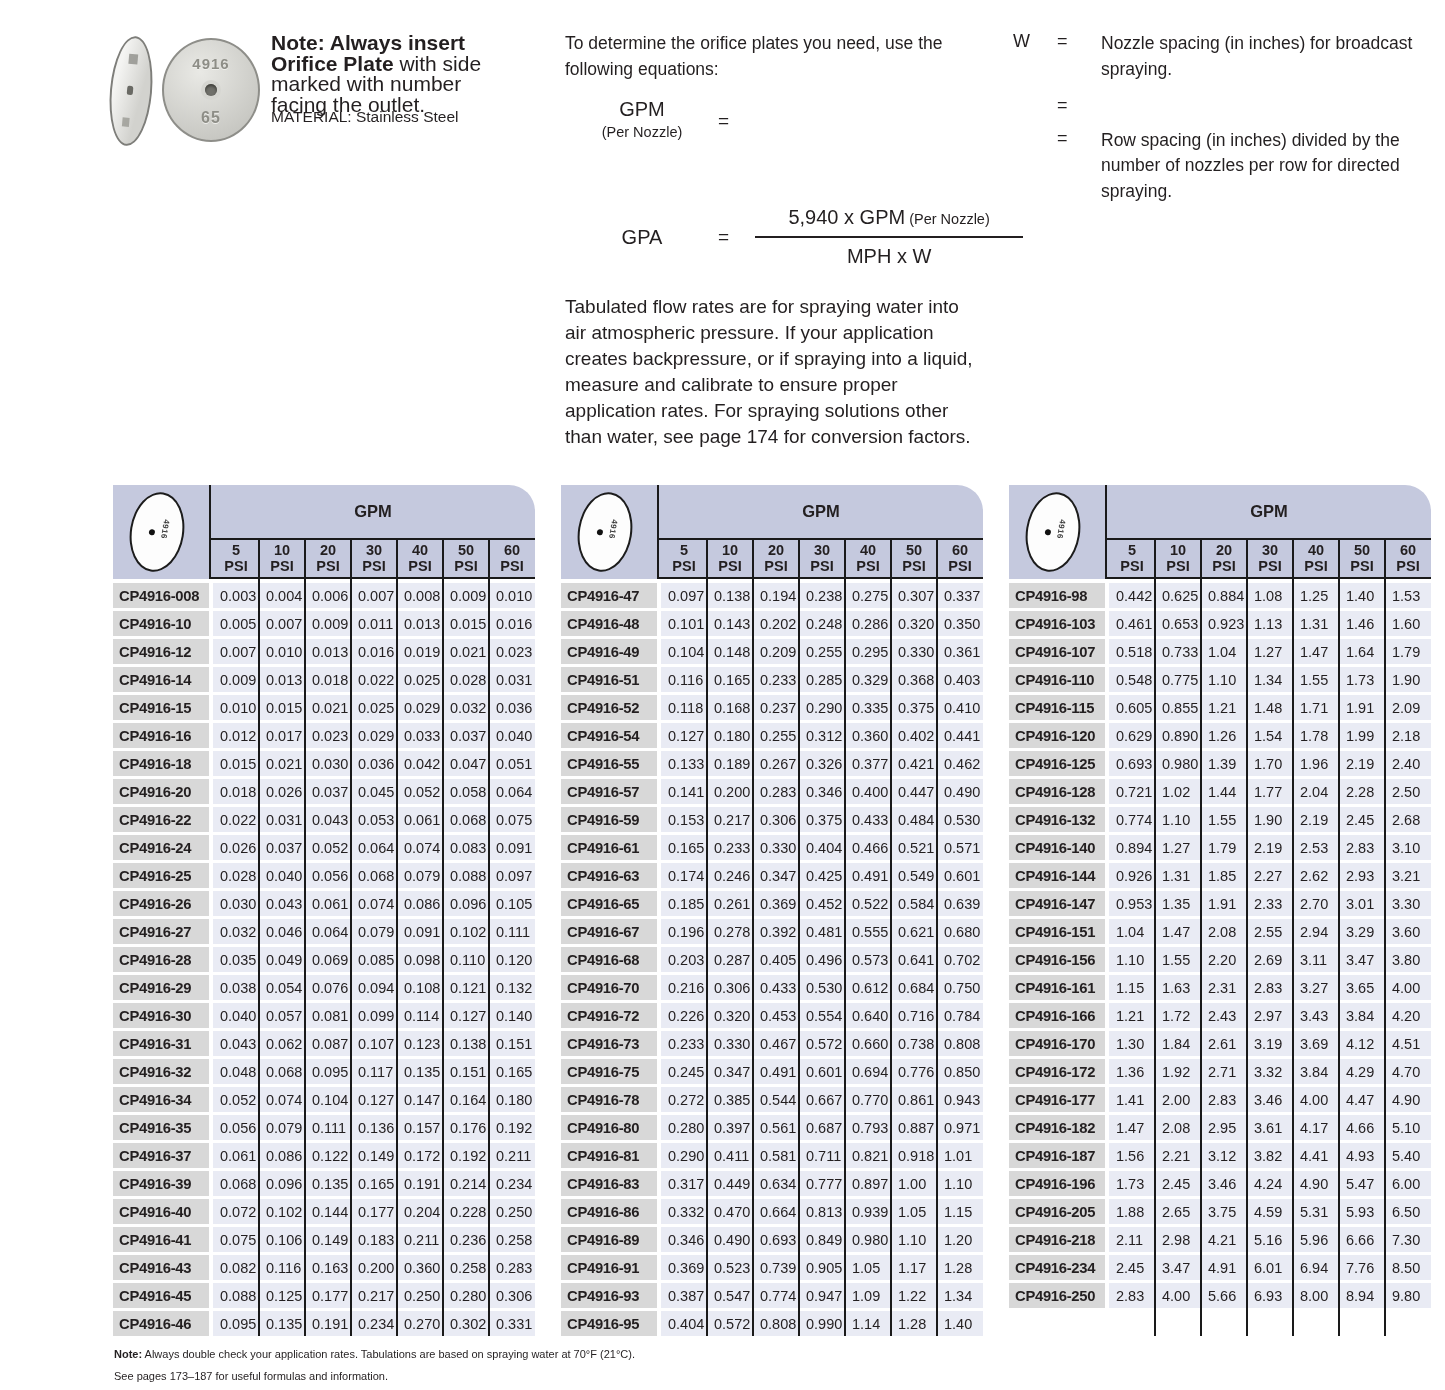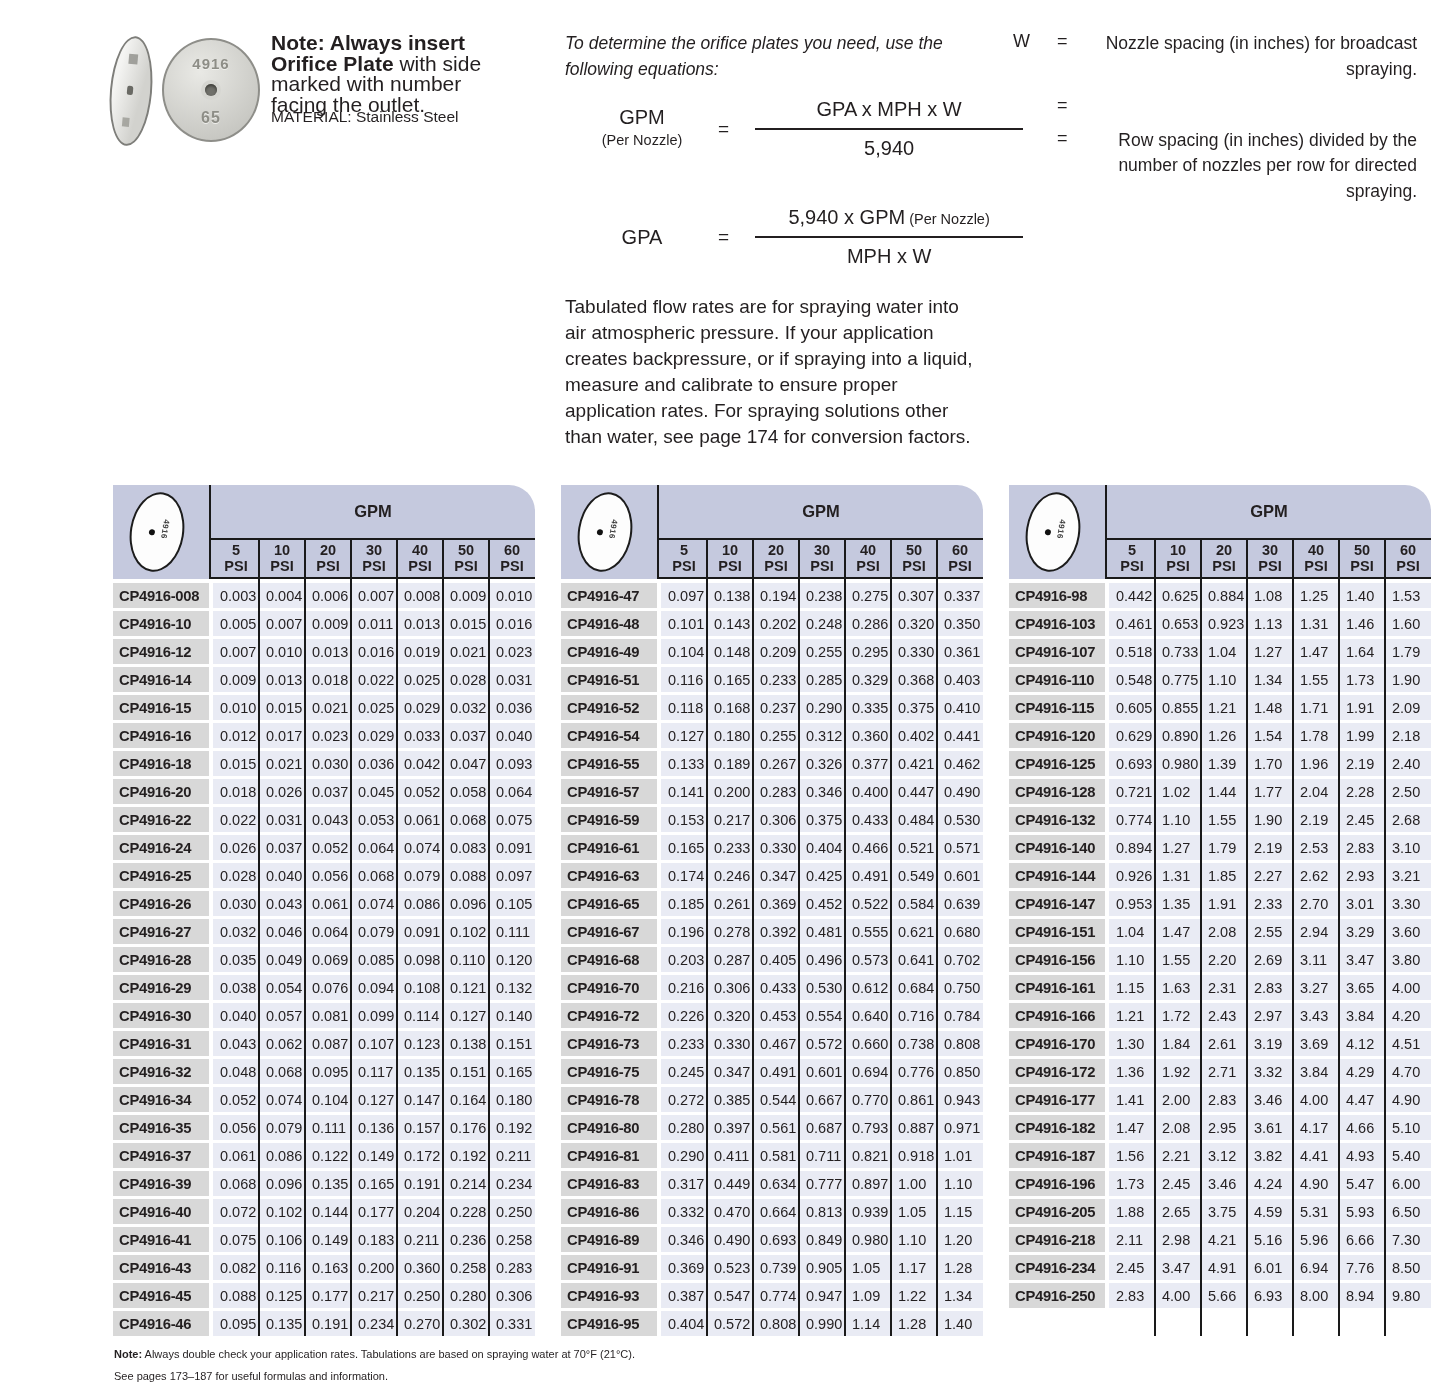--- a/index.html
+++ b/index.html
@@ -20,37 +20,37 @@
     background:radial-gradient(circle at 38% 32%,#e9e9e5,#c8c8c3 75%,#bdbdb8);border:2px solid #8e8e89;}
   .face-hole{position:absolute;left:50%;top:50%;width:12px;height:12px;margin:-6px 0 0 -6px;border-radius:50%;
     background:#70706a;box-shadow:inset 0 2px 3px #3f3f3a,0 0 0 4px #d6d6d1;}
   .face-num-top{position:absolute;top:15px;width:100%;text-align:center;color:#8d8d86;font-weight:bold;font-size:15px;letter-spacing:1px;text-shadow:0 1px 0 #efefec;}
   .face-num-bottom{position:absolute;bottom:13px;width:100%;text-align:center;color:#8d8d86;font-weight:bold;font-size:16px;letter-spacing:1px;text-shadow:0 1px 0 #efefec;}
 
   
   .insert-note{position:absolute;left:271px;top:33px;width:226px;font-size:21px;line-height:20.5px;}
   .insert-note b{font-weight:bold;}
   .material{position:absolute;left:271px;top:108px;width:226px;font-size:15.5px;}
-  .intro{position:absolute;left:565px;top:30px;width:442px;font-size:17.5px;line-height:26px;font-style:italic;}
+  .intro{position:absolute;left:565px;top:30px;width:442px;font-size:17.5px;line-height:26px;}
   .equation{position:absolute;display:flex;align-items:center;}
   .eq1{left:592px;top:98px;}
   .eq2{left:592px;top:206px;}
   .eq-lhs{min-width:100px;text-align:center;font-size:20px;line-height:23px;}
   .eq-lhs .sub{font-size:14.5px;}
   .eq-sign{margin:0 26px;font-size:19px;}
   .frac{text-align:center;font-size:20px;min-width:268px;}
   .frac .num{padding:0 14px 7px;}
   .frac .den{border-top:2.2px solid var(--text);padding:7px 14px 0;}
   .small{font-size:14.5px;}
   .tabulated{position:absolute;left:565px;top:294px;width:410px;font-size:19px;line-height:26px;}
   .wdefs{position:absolute;left:1013px;top:31px;width:404px;display:flex;flex-direction:column;gap:12px;}
   .w-row{display:flex;}
   .w-sym{width:44px;font-size:18px;}
   .w-eq{width:44px;font-size:18px;}
-  .w-text{flex:1;font-size:17.5px;line-height:25.8px;text-align:right;}
+  .w-text{flex:1;font-size:17.5px;line-height:25.8px;}
 
   
   .otable{position:absolute;top:485px;width:422px;height:851px;}
   .t0{left:113px;} .t1{left:561px;} .t2{left:1009px;}
   .thead{position:absolute;left:0;top:0;width:422px;height:94px;background:var(--header-bg);
     border-top-right-radius:26px;overflow:hidden;}
   .disc-cell{position:absolute;left:0;top:0;width:96px;height:94px;}
   .disc{position:absolute;left:17px;top:7px;width:54px;height:80px;border-radius:50%;
     border:2.2px solid #1c1c1c;background:#fdfdfd;transform:rotate(9deg);}
   .disc-dot{position:absolute;left:17px;top:36px;width:6px;height:6px;border-radius:50%;background:#111;}
@@ -98,24 +98,20 @@
   <div class="material">MATERIAL: Stainless Steel</div>
 
   <div class="intro">To determine the orifice plates you need, use the following equations:</div>
 
   <div class="equation eq1">
     <div class="eq-lhs">
       <div>GPM</div>
       <div class="sub">(Per Nozzle)</div>
     </div>
     <div class="eq-sign">=</div>
-    <div class="frac">
-      <div class="num">GPA x MPH x W</div>
-      <div class="den">5,940</div>
-    </div>
   </div>
 
   <div class="equation eq2">
     <div class="eq-lhs">
       <div>GPA</div>
     </div>
     <div class="eq-sign">=</div>
     <div class="frac">
       <div class="num"><span>5,940 x GPM</span><span class="small"> (Per Nozzle)</span></div>
       <div class="den">MPH x W</div>
@@ -248,21 +244,21 @@
           <div class="tcell">0.040</div>
         </div>
         <div class="trow">
           <div class="tlabel">CP4916-18</div>
           <div class="tcell">0.015</div>
           <div class="tcell">0.021</div>
           <div class="tcell">0.030</div>
           <div class="tcell">0.036</div>
           <div class="tcell">0.042</div>
           <div class="tcell">0.047</div>
-          <div class="tcell">0.093</div>
+          <div class="tcell">0.051</div>
         </div>
         <div class="trow">
           <div class="tlabel">CP4916-20</div>
           <div class="tcell">0.018</div>
           <div class="tcell">0.026</div>
           <div class="tcell">0.037</div>
           <div class="tcell">0.045</div>
           <div class="tcell">0.052</div>
           <div class="tcell">0.058</div>
           <div class="tcell">0.064</div>

